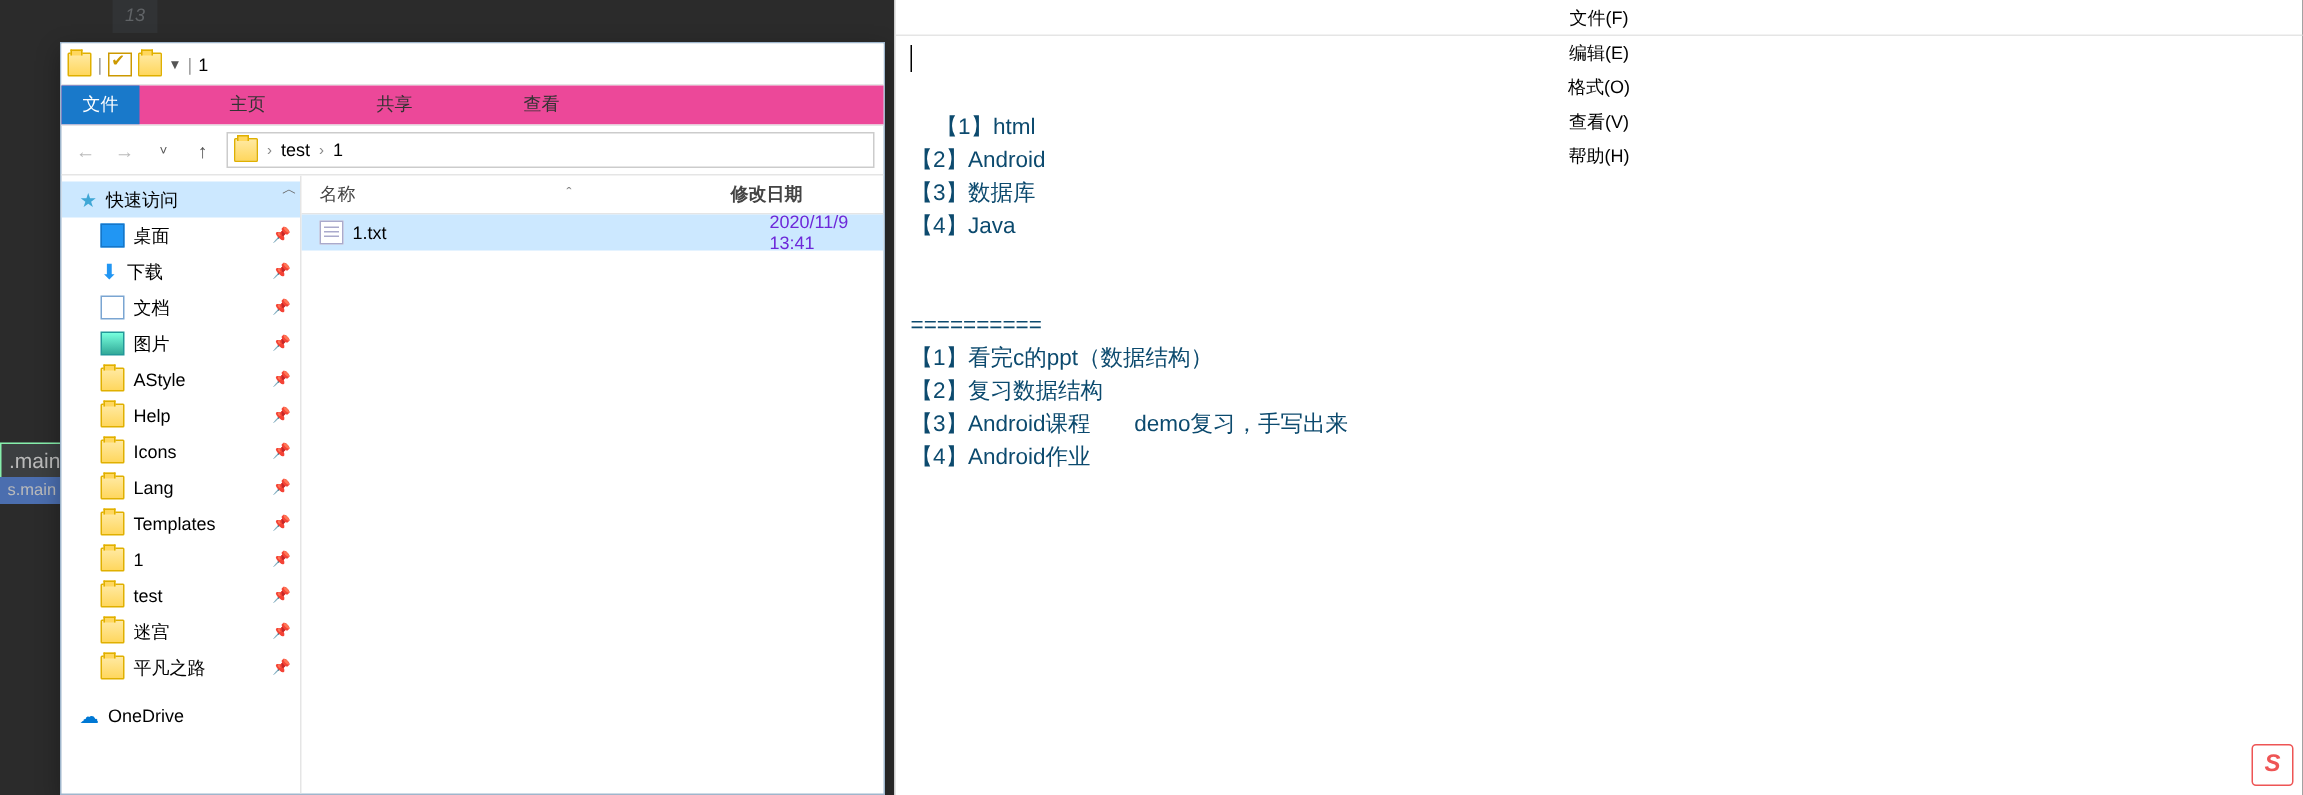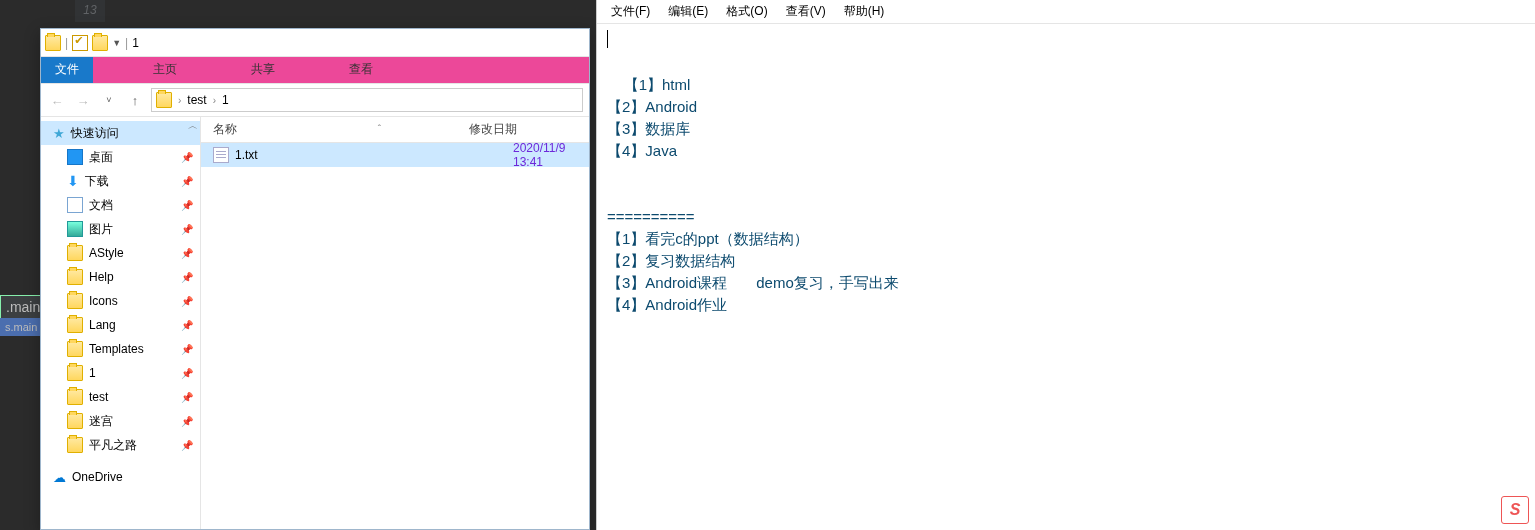--- a/index.html
+++ b/index.html
@@ -29,23 +29,23 @@
 .path { flex: 1; display: flex; align-items: center; border: 1px solid #ccc; height: 24px; padding: 0 4px; gap: 6px; font-size: 12px; }
 .path .chev { color: #888; font-size: 10px; }
 .body { flex: 1; display: flex; overflow: hidden; }
 .tree { width: 160px; border-right: 1px solid #e5e5e5; overflow-y: auto; font-size: 12px; padding-top: 4px; position: relative; }
 .tree-scroll-up { position: absolute; right: 2px; top: 2px; font-size: 10px; color: #666; }
 .tree-item { display: flex; align-items: center; height: 24px; padding-left: 12px; gap: 6px; cursor: pointer; }
 .tree-item.l2 { padding-left: 26px; }
 .tree-item.active { background: #cce8ff; }
 .tree-item .pin { margin-left: auto; margin-right: 6px; color: #888; font-size: 10px; }
 .list { flex: 1; display: flex; flex-direction: column; }
-.cols { display: flex; height: 26px; border-bottom: 1px solid #e5e5e5; font-size: 12px; color: #444; }
+.cols { display: flex; height: 26px; border-bottom: 1px solid #e5e5e5; font-size: 12px; color: #444; gap: 18px; }
 .col-name { width: 260px; padding-left: 12px; display: flex; align-items: center; }
-.col-date { flex: 1; padding-left: 8px; display: flex; align-items: center; }
+.col-date { flex: 1; padding-left: 8px; display: flex; align-items: center; font-weight: bold; }
 .sort { margin-left: auto; margin-right: 80px; color: #888; font-size: 10px; }
 .row { display: flex; height: 24px; align-items: center; font-size: 12px; gap: 44px; }
 .row.selected { background: #cce8ff; }
 .row .rn { width: 260px; padding-left: 12px; display: flex; align-items: center; gap: 6px; }
 .row .rd { flex: 1; padding-left: 8px; color: #6d28d9; }
 
 
 .ico { width: 16px; height: 16px; flex-shrink: 0; display: inline-block; }
 .ico-folder { background: linear-gradient(#ffe9a2, #ffd75e); border: 1px solid #e0b000; border-radius: 1px; position: relative; }
 .ico-folder::before { content: ""; position: absolute; top: -3px; left: 1px; width: 6px; height: 3px; background: #ffd75e; border: 1px solid #e0b000; border-bottom: none; }
@@ -56,21 +56,21 @@
 .ico-download { color: #2196f3; font-size: 14px; }
 .ico-doc { background: #fff; border: 1px solid #7aa5d2; }
 .ico-pic { background: linear-gradient(#7fd, #3a9); border: 1px solid #299; }
 .ico-cloud { color: #0078d4; font-size: 13px; }
 
 
 .notepad {
   position: absolute; left: 596px; top: 0; right: 0; height: 530px;
   background: #fff; display: flex; flex-direction: column; border-left: 1px solid #ccc;
 }
-.np-menu { height: 24px; display: flex; align-items: center; padding: 2px 6px; gap: 2px; font-size: 12px; border-bottom: 1px solid #e5e5e5; }
+.np-menu { height: 24px; display: flex; align-items: center; padding: 2px 6px; gap: 2px; font-size: 12px; border-bottom: 1px solid #e5e5e5; flex-direction: column; }
 .np-menu-item { padding: 2px 8px; cursor: pointer; }
 .np-body { flex: 1; padding: 6px 10px; font-size: 15px; line-height: 22px; white-space: pre; color: #0c4a6e; position: relative; overflow: hidden; }
 .caret { position: absolute; left: 10px; top: 6px; width: 1px; height: 18px; background: #000; }
 
 
 .ime { position: absolute; right: 6px; bottom: 6px; width: 28px; height: 28px; background: #fff; border: 1px solid #e55; color: #e55; display: flex; align-items: center; justify-content: center; font-size: 16px; font-style: italic; font-weight: bold; border-radius: 3px; }
 
 
 .tb-dd { font-size: 9px; color: #555; }
 .tb-check { width: 16px; height: 16px; border: 1px solid #c90; background: #fff; position: relative; }

